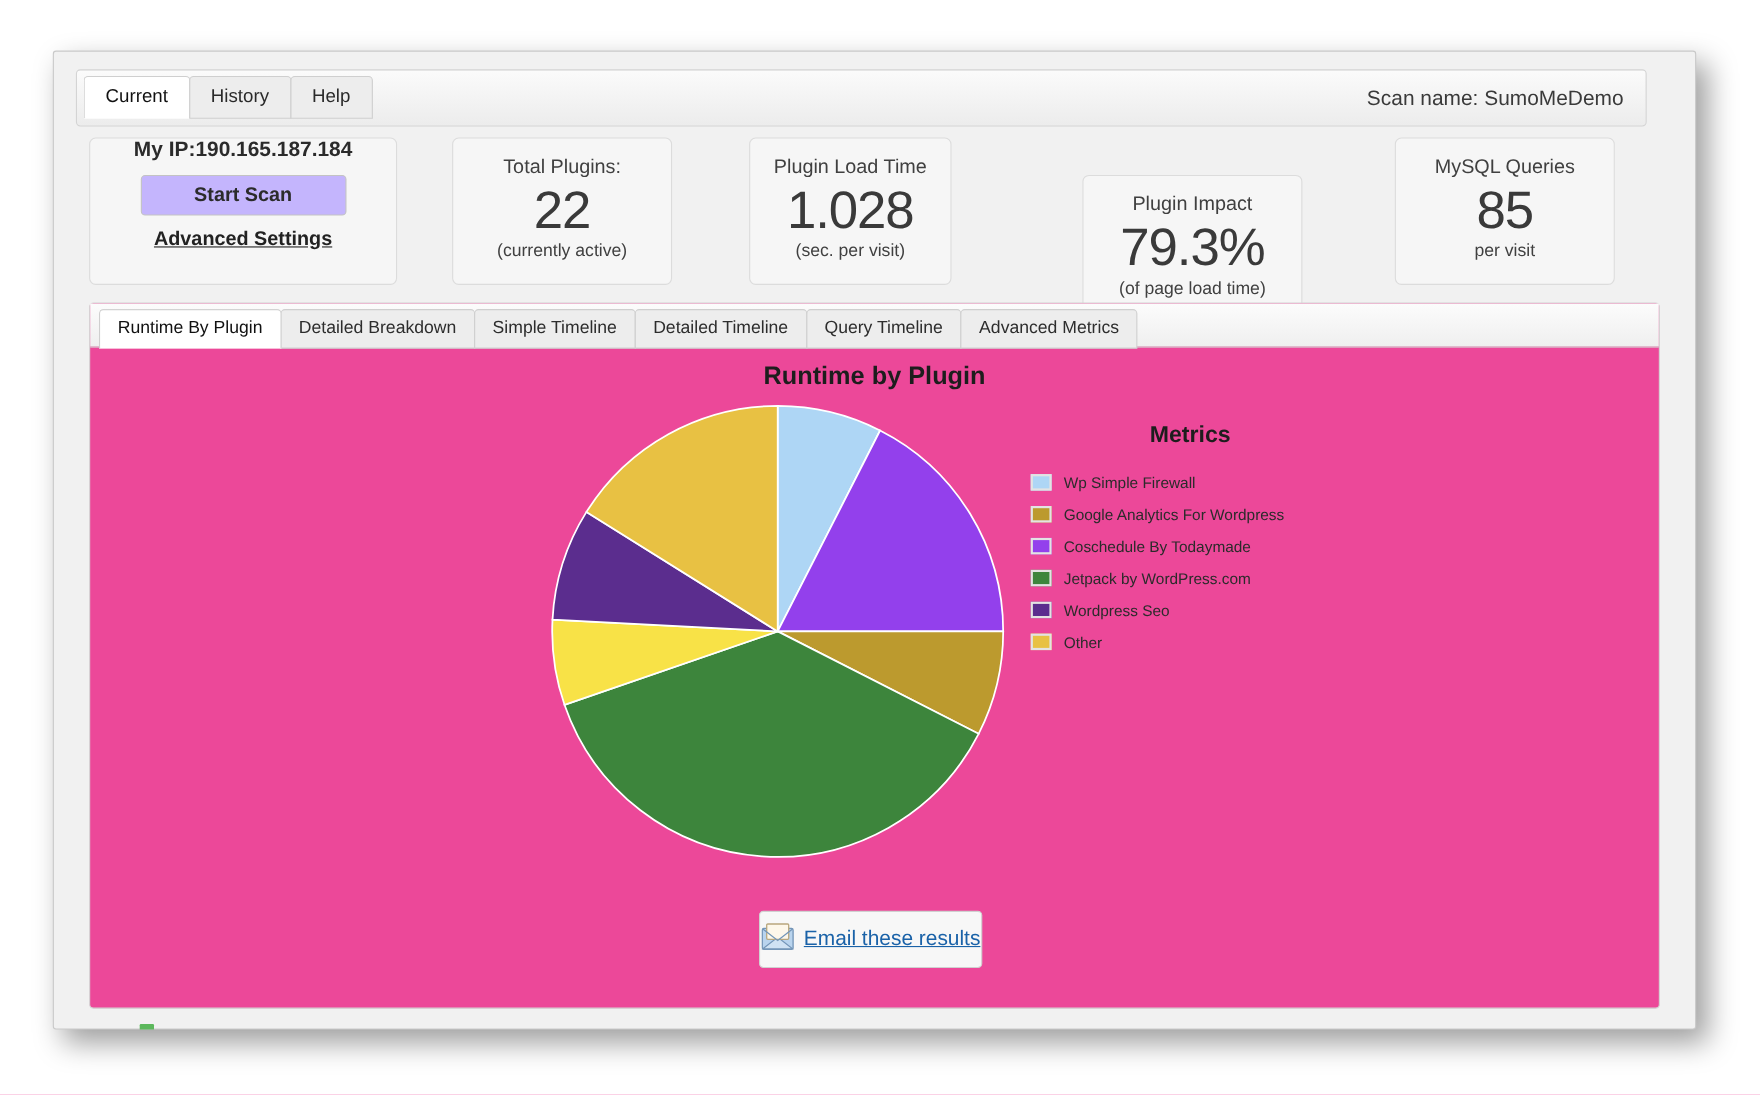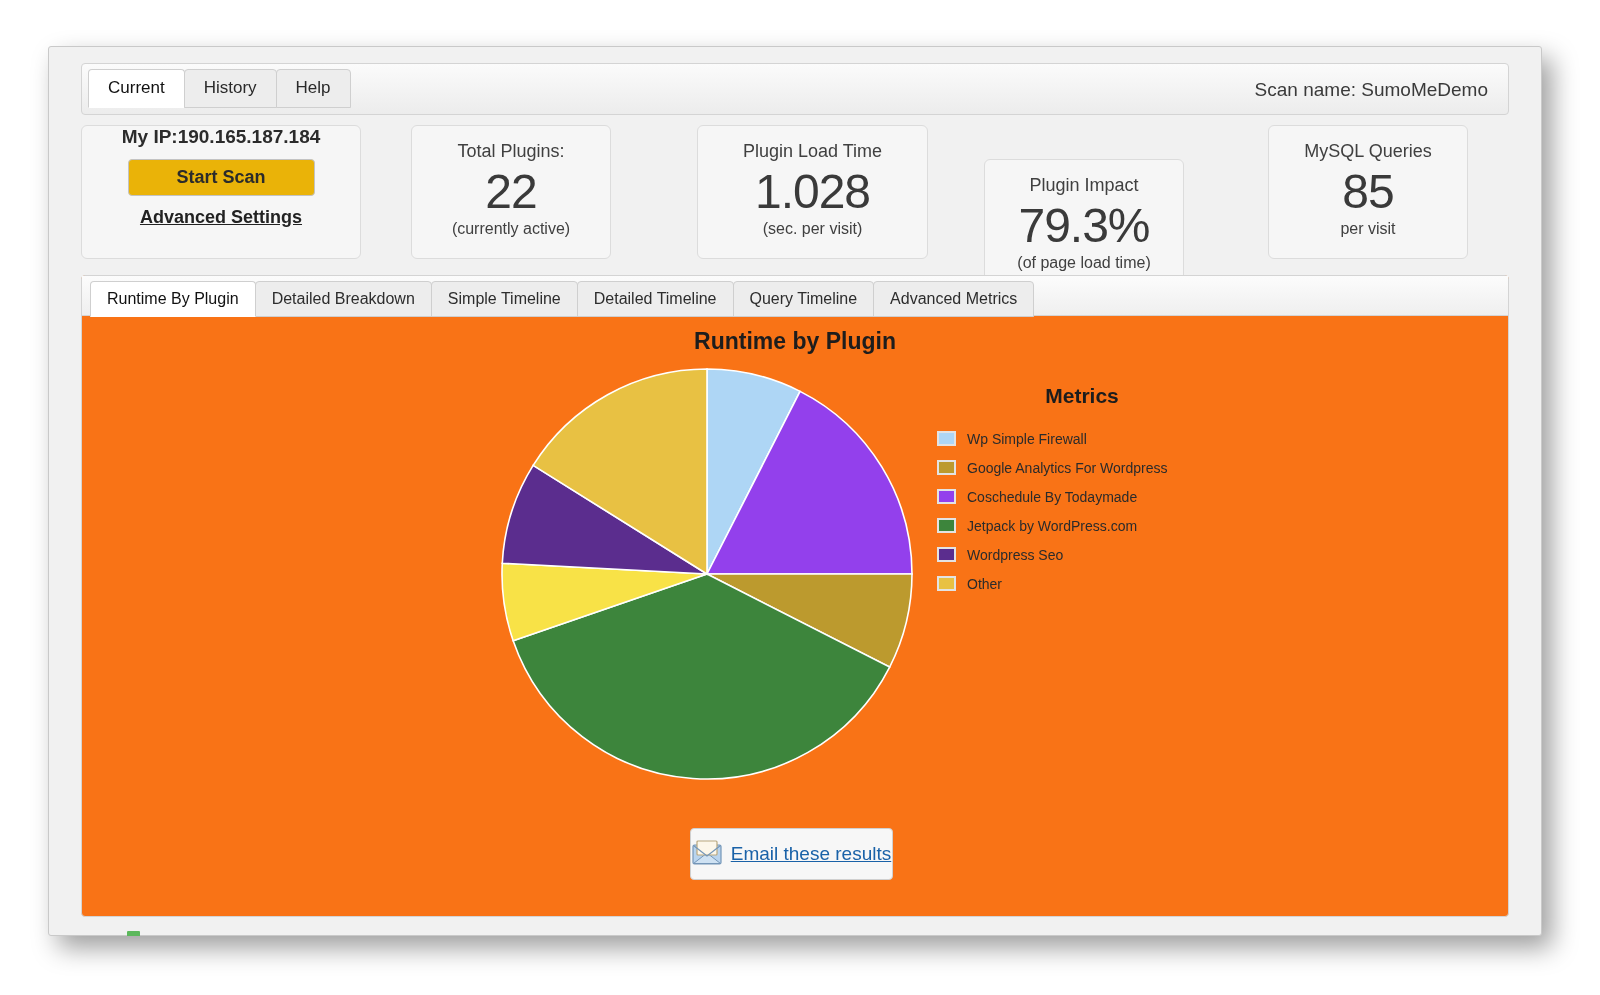--- a/index.html
+++ b/index.html
@@ -27,21 +27,21 @@
     background: #f1f1f1;
     border: 1px solid #c9c9c9;
     border-radius: 3px;
     box-shadow: 10px 12px 26px rgba(0,0,0,0.38);
     box-sizing: border-box;
   }
 
   
   .topbar {
     position: absolute;
-    left: 32px;
+    left: 20px;
     top: 16px;
     width: 1428px;
     height: 52px;
     background: linear-gradient(to bottom, #fbfbfb, #ececec);
     border: 1px solid #d4d4d4;
     border-radius: 4px;
     box-sizing: border-box;
   }
   .nav-tabs {
     position: absolute;
@@ -90,36 +90,36 @@
     top: 0;
     height: 134px;
     background: #f6f6f6;
     border: 1px solid #dcdcdc;
     border-radius: 6px;
     box-sizing: border-box;
     text-align: center;
   }
   .card-ip   { left: 0px;    width: 280px; }
   .card-1    { left: 330px;  width: 200px; }
-  .card-2    { left: 616px;  width: 231px; }
+  .card-2    { left: 600px;  width: 184px; }
   .card-3    { left: 903px;  width: 200px; margin-top: 34px; }
   .card-4    { left: 1187px; width: 200px; }
 
   .ip-text {
     font-size: 19px;
     font-weight: bold;
     color: #2b2b2b;
   }
   .start-scan-btn {
     display: block;
     margin: 11px auto 0 auto;
     width: 187px;
     height: 37px;
     line-height: 35px;
-    background: #eab308;
+    background: #c4b5fd;
     border: 1px solid #c3c3c3;
     border-radius: 4px;
     font-size: 18px;
     font-weight: bold;
     color: #2b2b2b;
     cursor: pointer;
     font-family: "Liberation Sans", sans-serif;
     padding: 0;
   }
   .adv-settings {
@@ -151,21 +151,21 @@
     color: #404040;
   }
 
   
   .panel {
     position: absolute;
     left: 32px;
     top: 228px;
     width: 1428px;
     height: 642px;
-    background: #f97316;
+    background: #ec4899;
     border: 1px solid #d4d4d4;
     border-radius: 4px;
     box-sizing: border-box;
   }
   .panel-tabbar {
     position: absolute;
     left: 0px;
     top: 0px;
     width: 100%;
     height: 40px;

